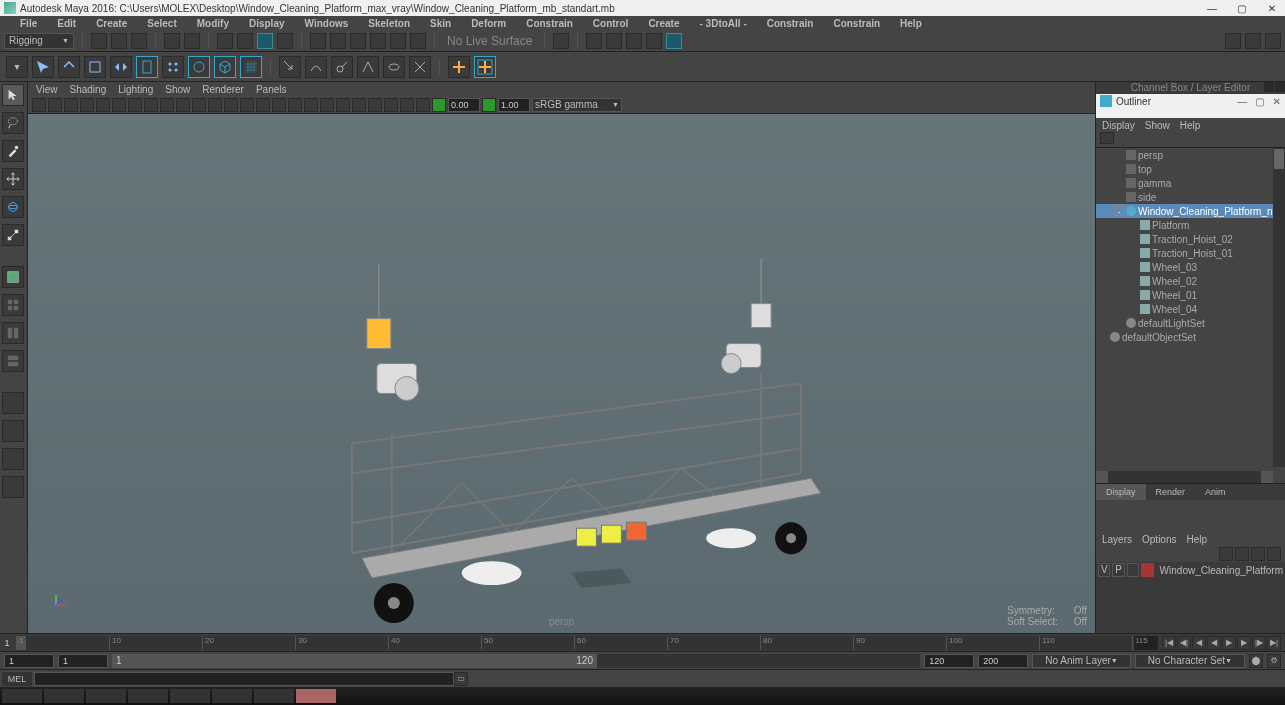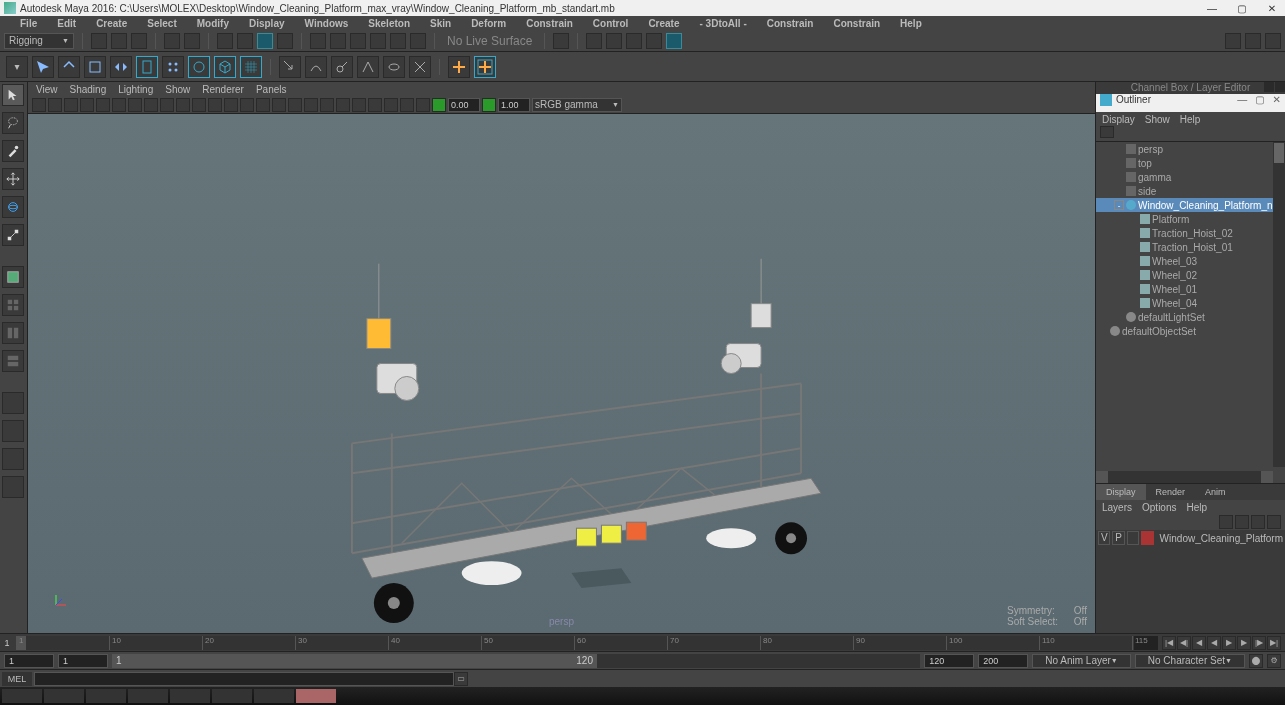--- a/index.html
+++ b/index.html
@@ -34,21 +34,21 @@
 .vp-select { width: 90px; height: 14px; background: #333; color: #bbb; border: 1px solid #555; font-size: 9px; padding: 0 2px; display: flex; align-items: center; justify-content: space-between; }
 .viewport { flex: 1; background: linear-gradient(#66757a,#5a6a70); position: relative; overflow: hidden; }
 .vp-camera-label { position: absolute; bottom: 6px; left: 50%; transform: translateX(-50%); color: #88a; font-size: 10px; }
 .vp-status { position: absolute; bottom: 6px; right: 8px; text-align: right; font-size: 9px; color: #aaa; }
 .vp-status div { display: flex; justify-content: space-between; width: 80px; }
 .axis-gizmo { position: absolute; bottom: 24px; left: 24px; width: 20px; height: 20px; }
 .right-panels { width: 190px; background: #444; display: flex; flex-direction: column; border-left: 1px solid #222; }
 .rp-header { height: 12px; background: #3a3a3a; font-size: 8px; color: #888; text-align: center; line-height: 12px; position: relative; }
 .rp-header-btns { position: absolute; right: 0; top: 0; display: flex; gap: 1px; }
 .rp-header-btn { width: 10px; height: 10px; background: #2a2a2a; cursor: pointer; }
-.outliner-title { height: 18px; background: #f0f0f0; color: #333; display: flex; align-items: flex-start; padding: 0 4px; gap: 4px; font-size: 10px; }
+.outliner-title { height: 24px; background: #f0f0f0; color: #333; display: flex; align-items: flex-end; padding: 11px 4px; gap: 4px; font-size: 10px; }
 .outliner-title-icon { width: 12px; height: 12px; background: #4ac; }
 .outliner-title-btns { margin-left: auto; display: flex; gap: 8px; color: #666; }
 .outliner-menubar { height: 14px; display: flex; gap: 10px; padding: 0 6px; align-items: center; background: #444; }
 .outliner-toolbar { height: 16px; background: #444; border-bottom: 1px solid #222; padding: 0 4px; }
 .outliner-body { flex: 1; background: #444; overflow: hidden; position: relative; }
 .outliner-row { height: 14px; display: flex; align-items: center; padding: 0 2px; gap: 2px; color: #aaa; font-size: 9px; white-space: nowrap; }
 .outliner-row.sel { background: #5a8aba; color: #fff; }
 .out-icon { width: 10px; height: 10px; display: inline-block; }
 .out-icon.cam { background: #666; }
 .out-icon.node { background: #5ac; border-radius: 50%; }
@@ -56,21 +56,21 @@
 .out-icon.set { background: #888; border-radius: 50%; }
 .out-expand { width: 10px; height: 10px; border: 1px solid #888; display: flex; align-items: center; justify-content: center; font-size: 8px; cursor: pointer; }
 .outliner-scroll { position: absolute; right: 0; top: 0; bottom: 16px; width: 12px; background: #333; }
 .outliner-scroll-thumb { width: 10px; margin: 1px; background: #666; height: 20px; }
 .outliner-hscroll { position: absolute; left: 0; right: 12px; bottom: 0; height: 12px; background: #333; display: flex; justify-content: space-between; }
 .out-arrow { width: 12px; height: 12px; background: #555; cursor: pointer; }
 .layers-panel { height: 150px; background: #444; display: flex; flex-direction: column; border-top: 1px solid #222; }
 .layers-tabs { height: 16px; display: flex; background: #3a3a3a; }
 .layers-tab { padding: 0 10px; height: 16px; line-height: 16px; cursor: pointer; font-size: 9px; }
 .layers-tab.active { background: #555; }
-.layers-menubar { height: 14px; display: flex; gap: 10px; padding: 0 6px; align-items: center; }
+.layers-menubar { height: 14px; display: flex; gap: 10px; padding: 0 6px; align-items: center; margin-top: 32px; }
 .layers-toolbar { height: 16px; display: flex; justify-content: flex-end; padding: 0 4px; gap: 2px; align-items: center; }
 .layers-body { flex: 1; background: #3a3a3a; }
 .layer-row { height: 16px; display: flex; align-items: center; gap: 2px; padding: 0 2px; font-size: 9px; }
 .layer-cell { width: 14px; height: 14px; border: 1px solid #555; text-align: center; line-height: 12px; }
 .layer-name { flex: 1; padding-left: 4px; }
 .layer-swatch { width: 14px; height: 14px; background: #a33; }
 .timeline-area { background: #444; }
 .time-slider { height: 18px; display: flex; align-items: center; background: #3a3a3a; border-top: 1px solid #222; position: relative; }
 .ts-cur { width: 14px; text-align: center; color: #ccc; font-size: 9px; }
 .ts-track { flex: 1; position: relative; height: 14px; background: #333; margin: 0 2px; }

